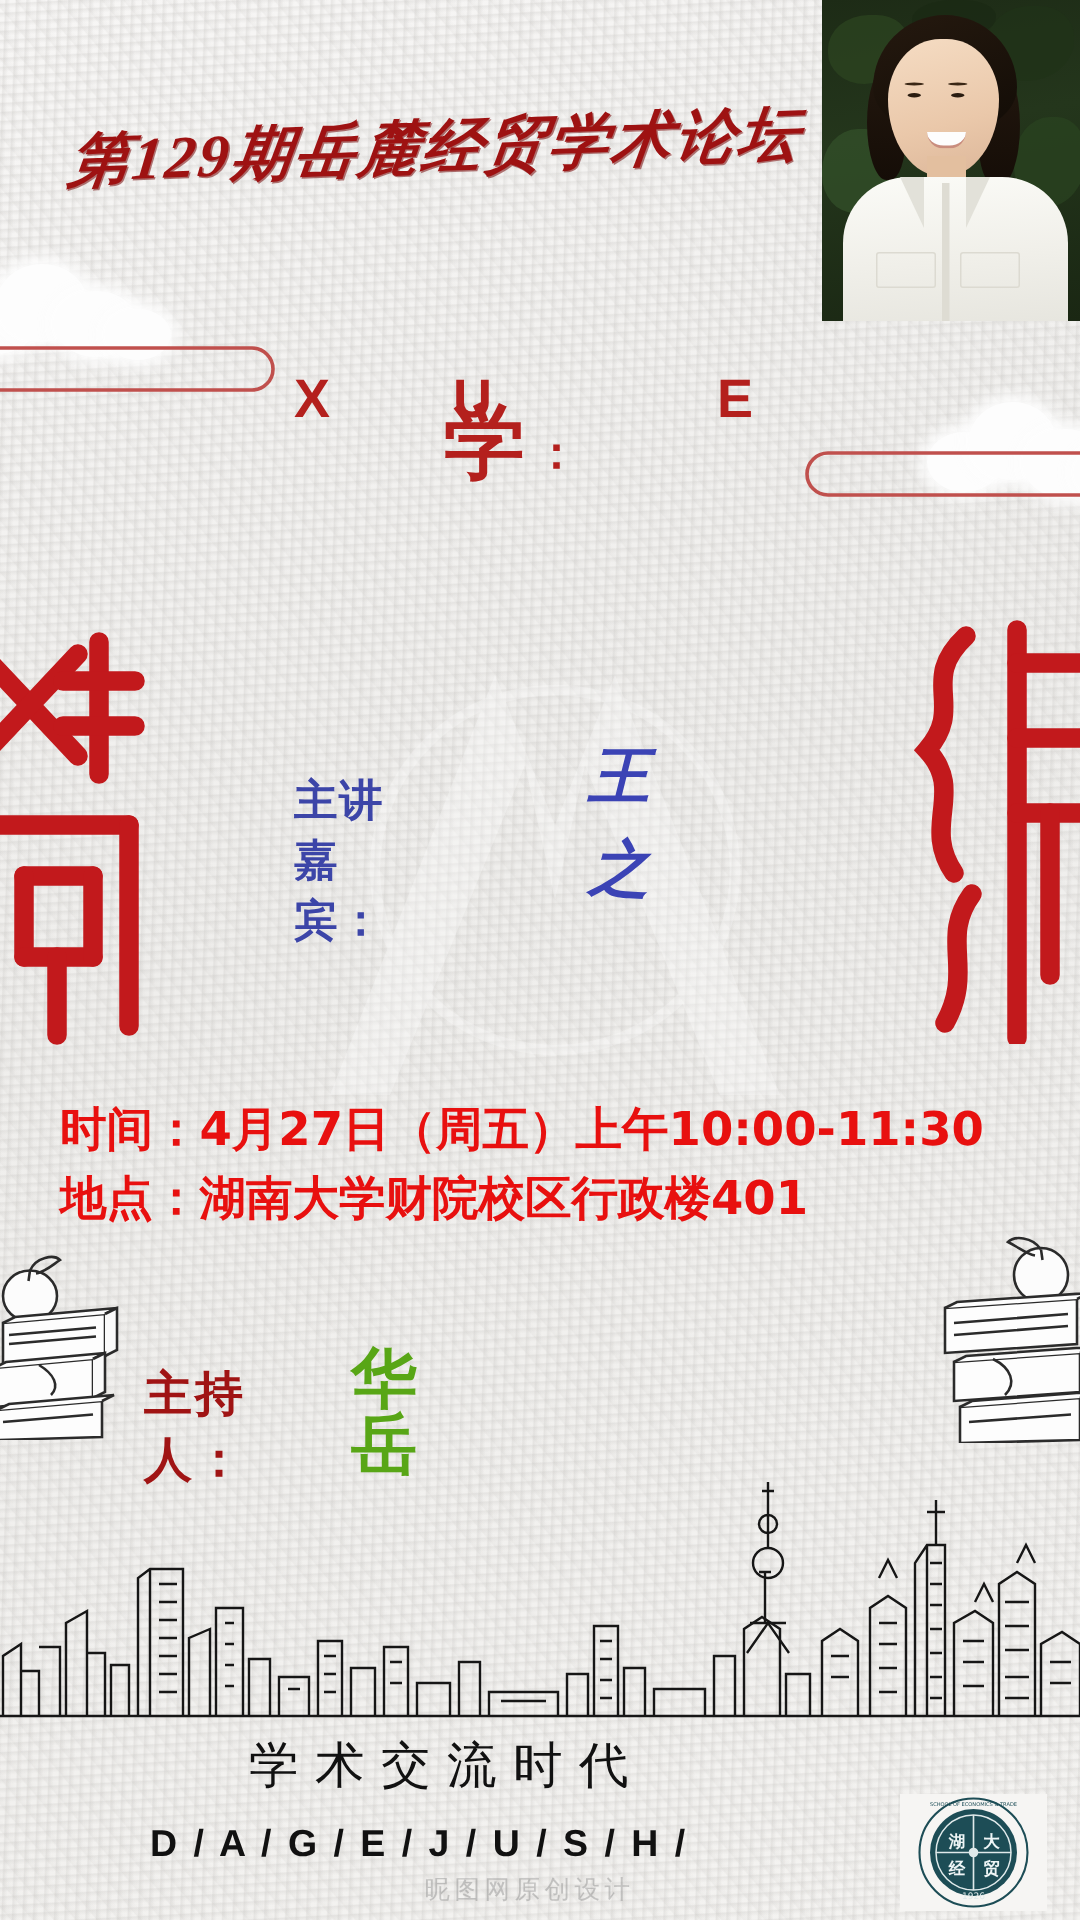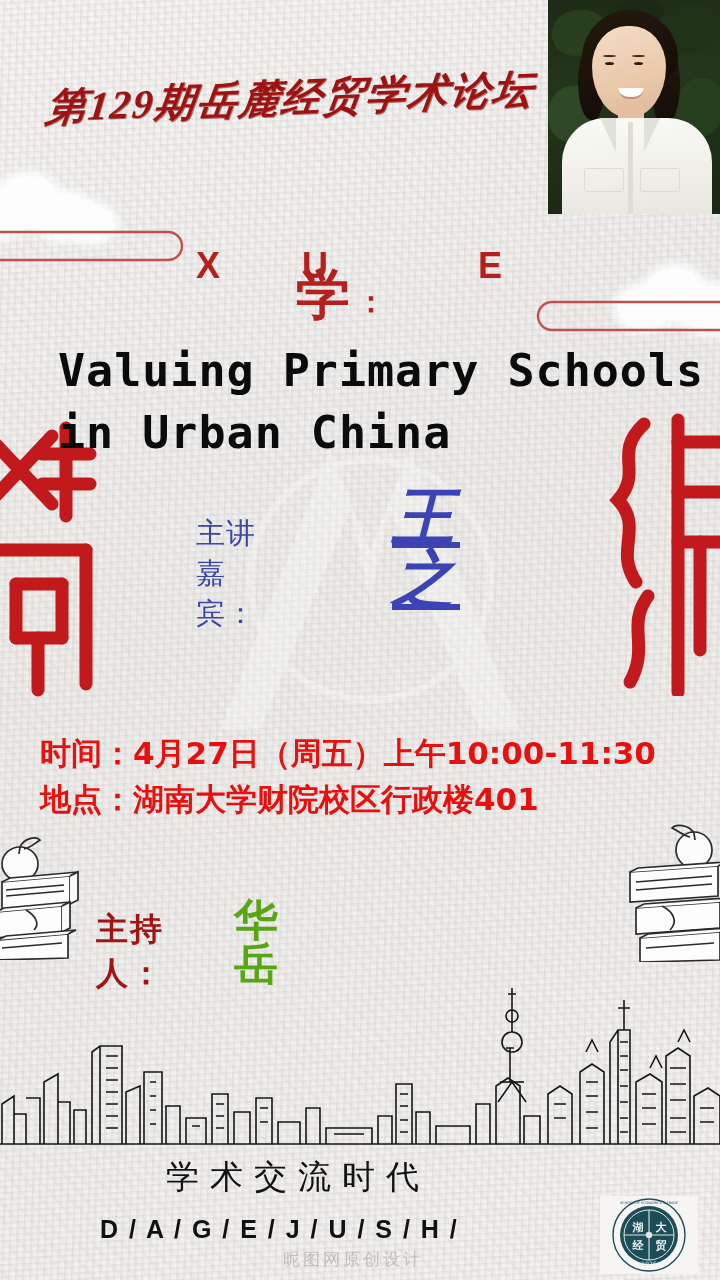--- a/index.html
+++ b/index.html
@@ -104,29 +104,28 @@
     position:absolute;left:58px;top:340px;width:650px;
     font-family:"DejaVu Sans Mono","Liberation Mono",monospace;
     font-weight:bold;font-size:45px;line-height:62px;color:#0b0b0b;
     letter-spacing:1px;
   }
   #main-title div{white-space:nowrap;}
   
   #speaker-row{position:absolute;left:196px;top:500px;height:56px;}
   #speaker-label{
     position:absolute;left:0;top:14px;color:#3c45a8;
-    font-size:29px;font-weight:normal;letter-spacing:1px;
+    font-size:29px;font-weight:bold;letter-spacing:1px;
     font-family:"DejaVu Sans","Liberation Sans",sans-serif;
   }
   #speaker-name{
     position:absolute;left:196px;top:-14px;color:#3b43b5;
-    font-size:62px;font-weight:bold;letter-spacing:6px;line-height:62px;
+    font-size:41px;font-weight:bold;letter-spacing:6px;line-height:62px;
     font-family:"DejaVu Sans","Liberation Sans",sans-serif;
     font-style:italic;
-    text-decoration:underline;
   }
   #speaker-credentials{
     position:absolute;left:128px;top:590px;width:520px;
     color:#1b2a6b;font-size:31px;line-height:46px;font-weight:bold;
     letter-spacing:1px;
     font-family:"DejaVu Sans","Liberation Sans",sans-serif;
   }
   
   #event-info{
     position:absolute;left:40px;top:730px;width:690px;
@@ -282,24 +281,20 @@
         <path d="M74 20 L74 292"></path>
         <path d="M74 42 L120 42"></path>
           <path d="M74 92 L120 92"></path>
           <path d="M74 142 L120 142"></path>
         <path d="M96 142 L96 250"></path>
         <path d="M44 196 C22 226 46 246 26 282"></path>
       </g>
     </svg>
   </div>
 
-  <div id="main-title">
-    <div>Valuing Primary Schools</div>
-    <div>in Urban China</div>
-  </div>
 
   <div id="speaker-row">
     <span id="speaker-label">主讲嘉宾：</span>
     <span id="speaker-name">王之</span>
   </div>
   <div id="speaker-credentials">
   </div>
 
   <div id="event-info">
     <div>时间：4月27日（周五）上午10:00-11:30</div>

